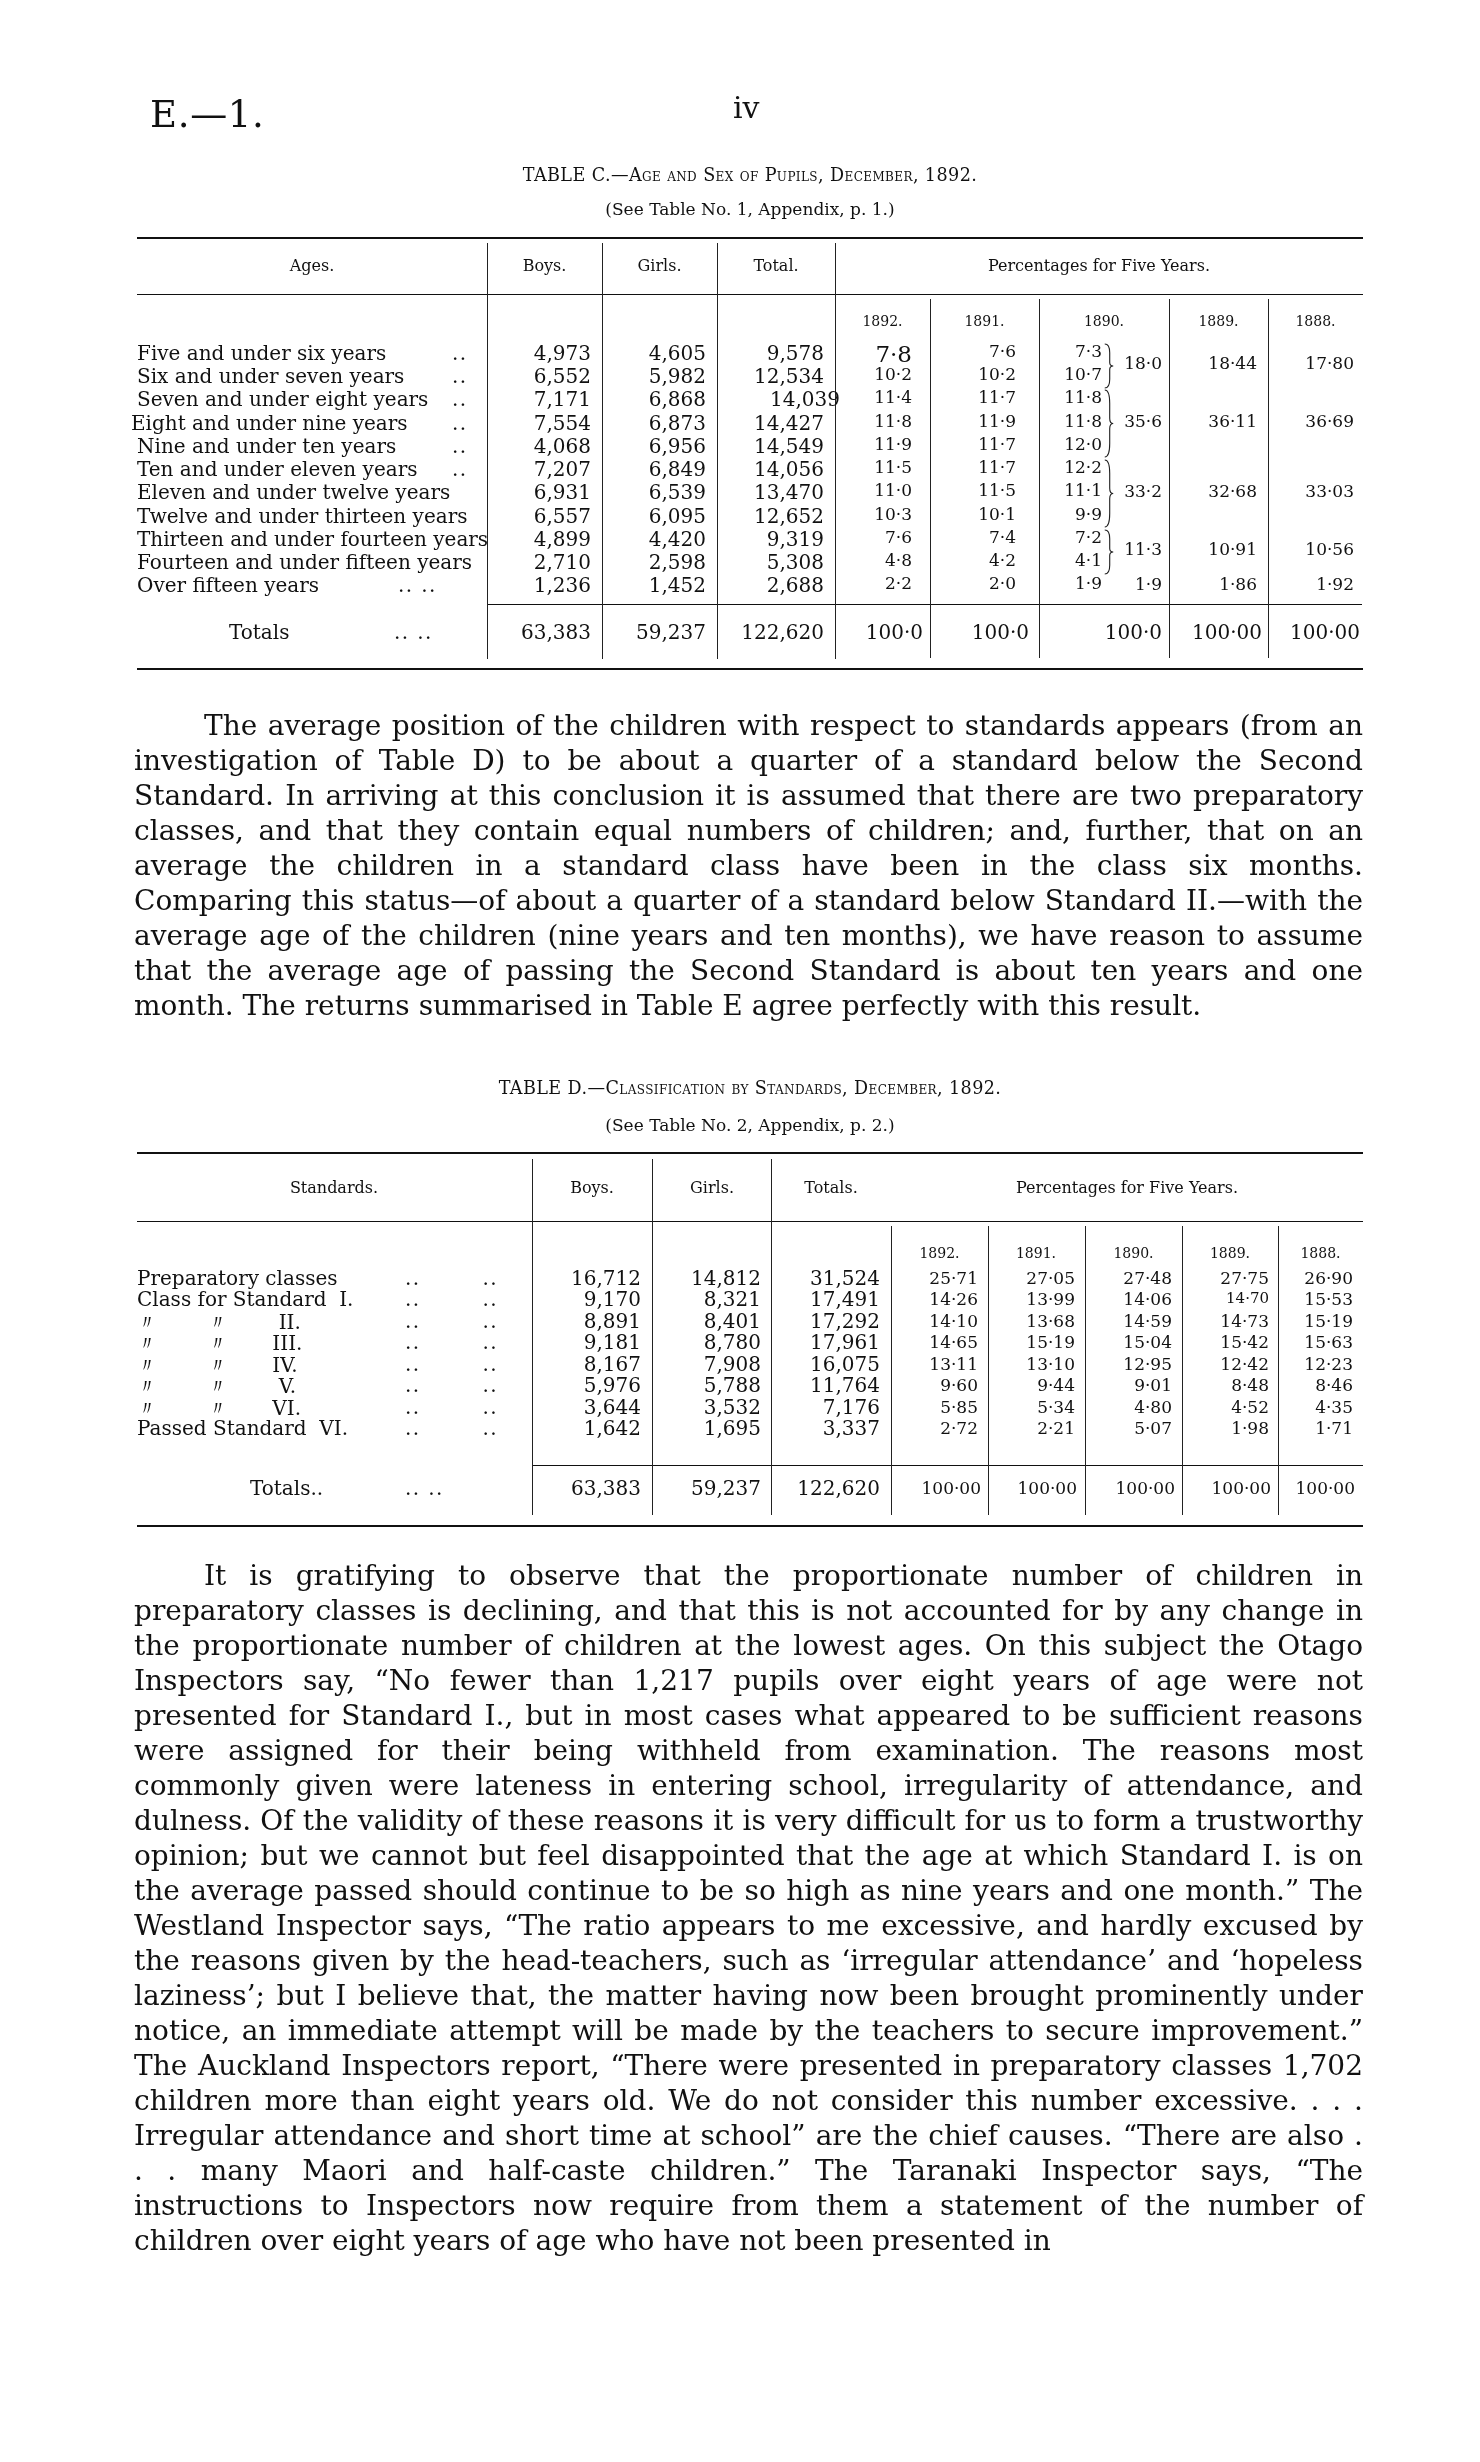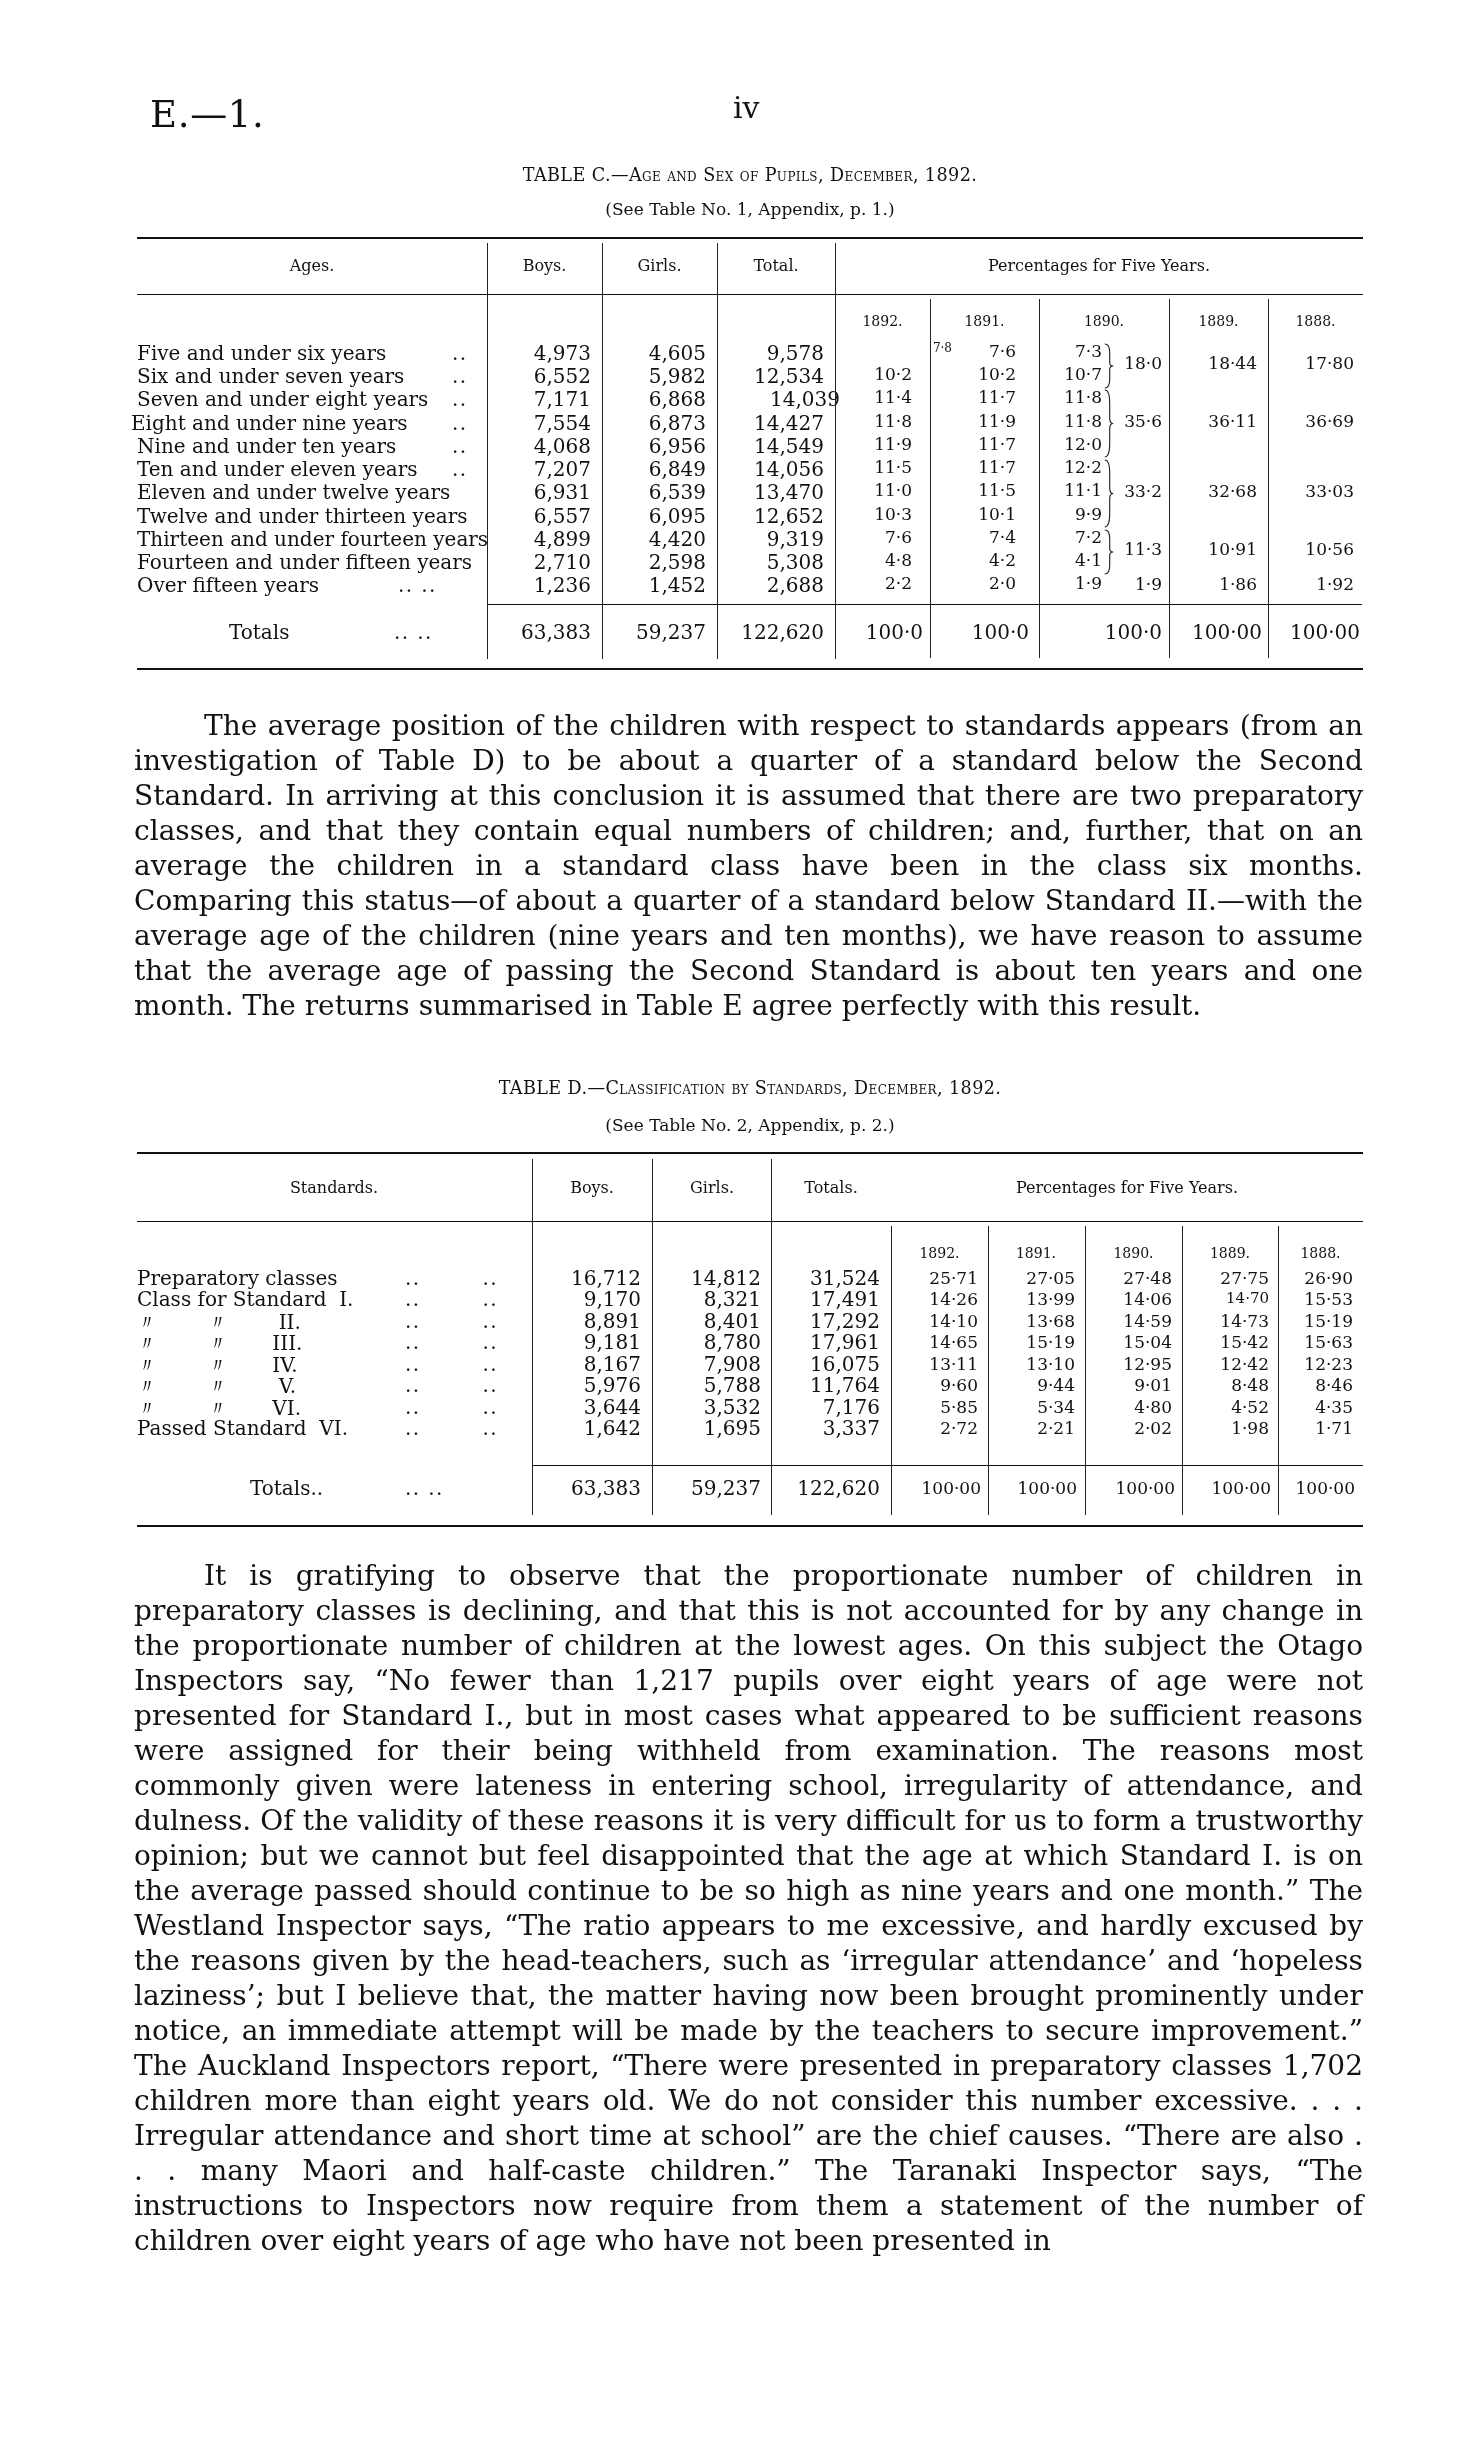--- a/index.html
+++ b/index.html
@@ -62,21 +62,21 @@
   <div class="yr" style="left:1169px; width:99px; top:313px;">1889.</div>
   <div class="yr" style="left:1268px; width:95px; top:313px;">1888.</div>
 
   <div id="tc-rows">
       <div class="" style="">
         <div class="label" style="left:137px; top:341px;">Five and under six years</div>
         <div class="dots" style="left:452px; top:341px;">..</div>
         <div class="cell num" style="left:487px; width:104px; top:341px;">4,973</div>
         <div class="cell num" style="left:602px; width:104px; top:341px;">4,605</div>
         <div class="cell num" style="left:717px; width:107px; top:341px;">9,578</div>
-        <div class="cell num" style="left:835px; width:77px; top:341px; font-size:12px;margin-left:40px;">7·8</div>
+        <div class="cell num" style="left:835px; width:77px; top:341px; font-size:23px;">7·8</div>
         <div class="cell num" style="left:930px; width:86px; top:341px; font-size:17px;">7·6</div>
         <div class="cell num" style="left:1039px; width:63px; top:341px; font-size:17px;">7·3</div>
       </div>
       <div class="" style="">
         <div class="label" style="left:137px; top:364px;">Six and under seven years</div>
         <div class="dots" style="left:452px; top:364px;">..</div>
         <div class="cell num" style="left:487px; width:104px; top:364px;">6,552</div>
         <div class="cell num" style="left:602px; width:104px; top:364px;">5,982</div>
         <div class="cell num" style="left:717px; width:107px; top:364px;">12,534</div>
         <div class="cell num" style="left:835px; width:77px; top:364px; font-size:17px;">10·2</div>
@@ -344,21 +344,21 @@
         <div class="cell num" style="left:1278px; width:75px; top:1397px; font-size:17px;">4·35</div>
       </div>
       <div class="" style="">
         <div class="label" style="left:137px; top:1416px; white-space:pre;">Passed Standard  VI.</div>
         <div class="dots" style="left:405px; top:1416px; white-space:pre;">..        ..</div>
         <div class="cell num" style="left:532px; width:109px; top:1416px;">1,642</div>
         <div class="cell num" style="left:652px; width:109px; top:1416px;">1,695</div>
         <div class="cell num" style="left:771px; width:109px; top:1416px;">3,337</div>
         <div class="cell num" style="left:891px; width:87px; top:1418px; font-size:17px;">2·72</div>
         <div class="cell num" style="left:988px; width:87px; top:1418px; font-size:17px;">2·21</div>
-        <div class="cell num" style="left:1085px; width:87px; top:1418px; font-size:17px;">2·02</div>
+        <div class="cell num" style="left:1085px; width:87px; top:1418px; font-size:17px;">5·07</div>
         <div class="cell num" style="left:1182px; width:87px; top:1418px; font-size:17px;">1·98</div>
         <div class="cell num" style="left:1278px; width:75px; top:1418px; font-size:17px;">1·71</div>
       </div>
     </div>
 
   <div class="label" style="left:250px; top:1476px;">Totals..</div>
   <div class="dots" style="left:405px; top:1476px;">..        ..</div>
   <div class="cell num" style="left:532px; width:109px; top:1476px;">63,383</div>
   <div class="cell num" style="left:652px; width:109px; top:1476px;">59,237</div>
   <div class="cell num" style="left:771px; width:109px; top:1476px;">122,620</div>

